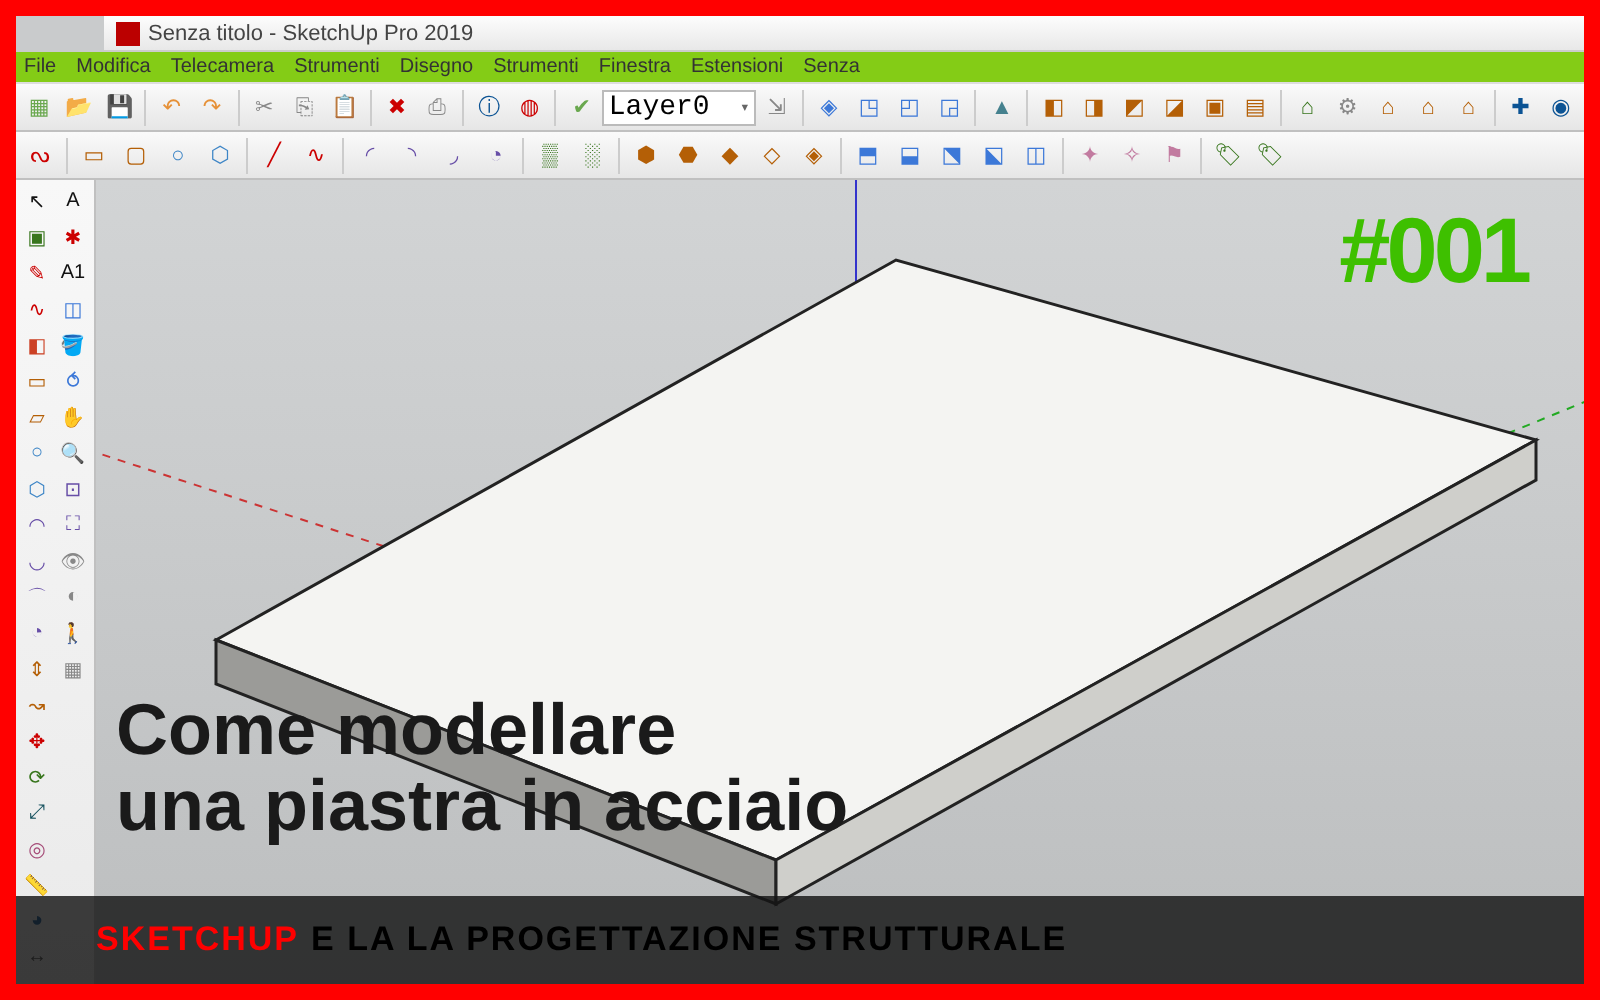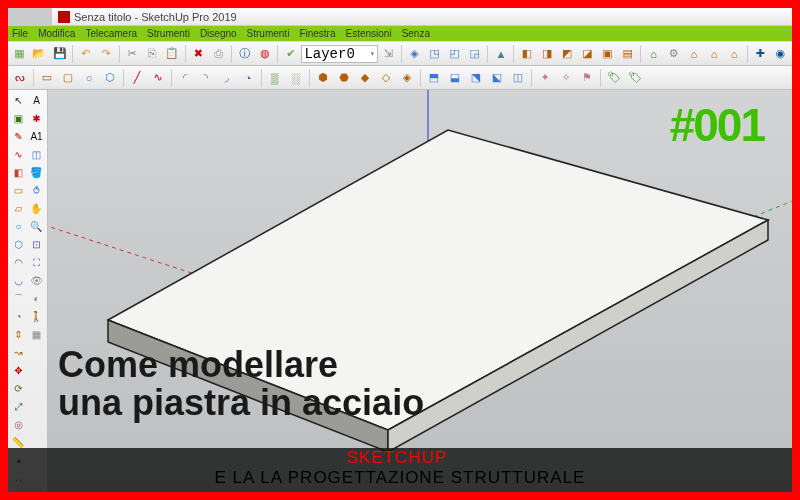--- a/index.html
+++ b/index.html
@@ -13,21 +13,21 @@
 .toolbar .tbtn { width:20px; height:20px; display:flex; align-items:center; justify-content:center; border:1px solid transparent; border-radius:2px; font-size:11px; }
 .toolbar .sep { width:1px; height:18px; background:#ccc; margin:0 2px; }
 .layer-sel { height:18px; font-size:14px; width:80px; border:1px solid #bbb; padding:0 2px; background:white; display:flex; align-items:center;font-family:Liberation Mono, monospace; }
 .layer-sel::after { content:"▾"; margin-left:auto; font-size:8px; color:#666; }
 .sidebar { position:absolute; left:0; top:82px; width:40px; bottom:0; background:linear-gradient(#f8f8f8,#eaeaea); border-right:1px solid #c0c0c0; display:flex; flex-direction:column; flex-wrap:wrap; align-content:flex-start; padding:2px; gap:1px; }
 .sidebar .sbtn { width:17px; height:17px; display:flex; align-items:center; justify-content:center; border:1px solid transparent; border-radius:2px; font-size:10px; }
 .viewport { position:absolute; left:40px; top:82px; right:0; bottom:0; background:linear-gradient(#d2d4d5 0%,#c5c7c8 60%,#bcbebf 100%); overflow:hidden; }
 .plate { position:absolute; left:0; top:0; width:100%; height:100%; }
 .overlay-num { position:absolute; right:28px; top:90px; font-family:Arial,sans-serif; font-weight:900; font-size:46px; color:#3ec000; letter-spacing:-2px;text-align:right; }
 .overlay-title { position:absolute; left:50px; bottom:70px; font-family:Arial,sans-serif; font-weight:900; font-size:36px; line-height:1.05; color:#1a1a1a; }
-.overlay-strip { position:absolute; left:0; right:0; bottom:0; height:44px; background:rgba(20,20,20,0.82); display:flex; align-items:center; padding:0 40px; font-family:Arial,sans-serif; font-size:17px; font-weight:400; letter-spacing:1px;flex-direction:column; }
+.overlay-strip { position:absolute; left:0; right:0; bottom:0; height:44px; background:rgba(20,20,20,0.82); display:flex; align-items:center; padding:0 40px; font-family:Arial,sans-serif; font-size:17px; font-weight:700; letter-spacing:1px; }
 .overlay-strip .brand { color:#ff0000; margin-right:6px; }
 .overlay-strip .rest { color:#000000; }
 
 .c-new{color:#6aa84f}.c-open{color:#c78b2a}.c-save{color:#3d85c6}.c-undo{color:#e69138}.c-cut{color:#888}.c-paste{color:#c27ba0}.c-del{color:#cc0000}.c-orbit{color:#3c78d8}.c-pan{color:#6aa84f}.c-zoom{color:#674ea7}.c-mirror{color:#45818e}.c-box{color:#b45f06}.c-comp{color:#38761d}.c-tag{color:#0b5394}
 .c-sel{color:#111}.c-pencil{color:#cc0000}.c-erase{color:#cc4125}.c-rect{color:#b45f06}.c-circ{color:#3d85c6}.c-arc{color:#674ea7}.c-move{color:#cc0000}.c-rot{color:#38761d}.c-scale{color:#134f5c}.c-off{color:#a64d79}.c-tape{color:#7f6000}.c-prot{color:#0b5394}.c-text{color:#111}.c-dim{color:#444}.c-paint{color:#e69138}
 </style>
 </head>
 <body>
 
 <div class="frame">

